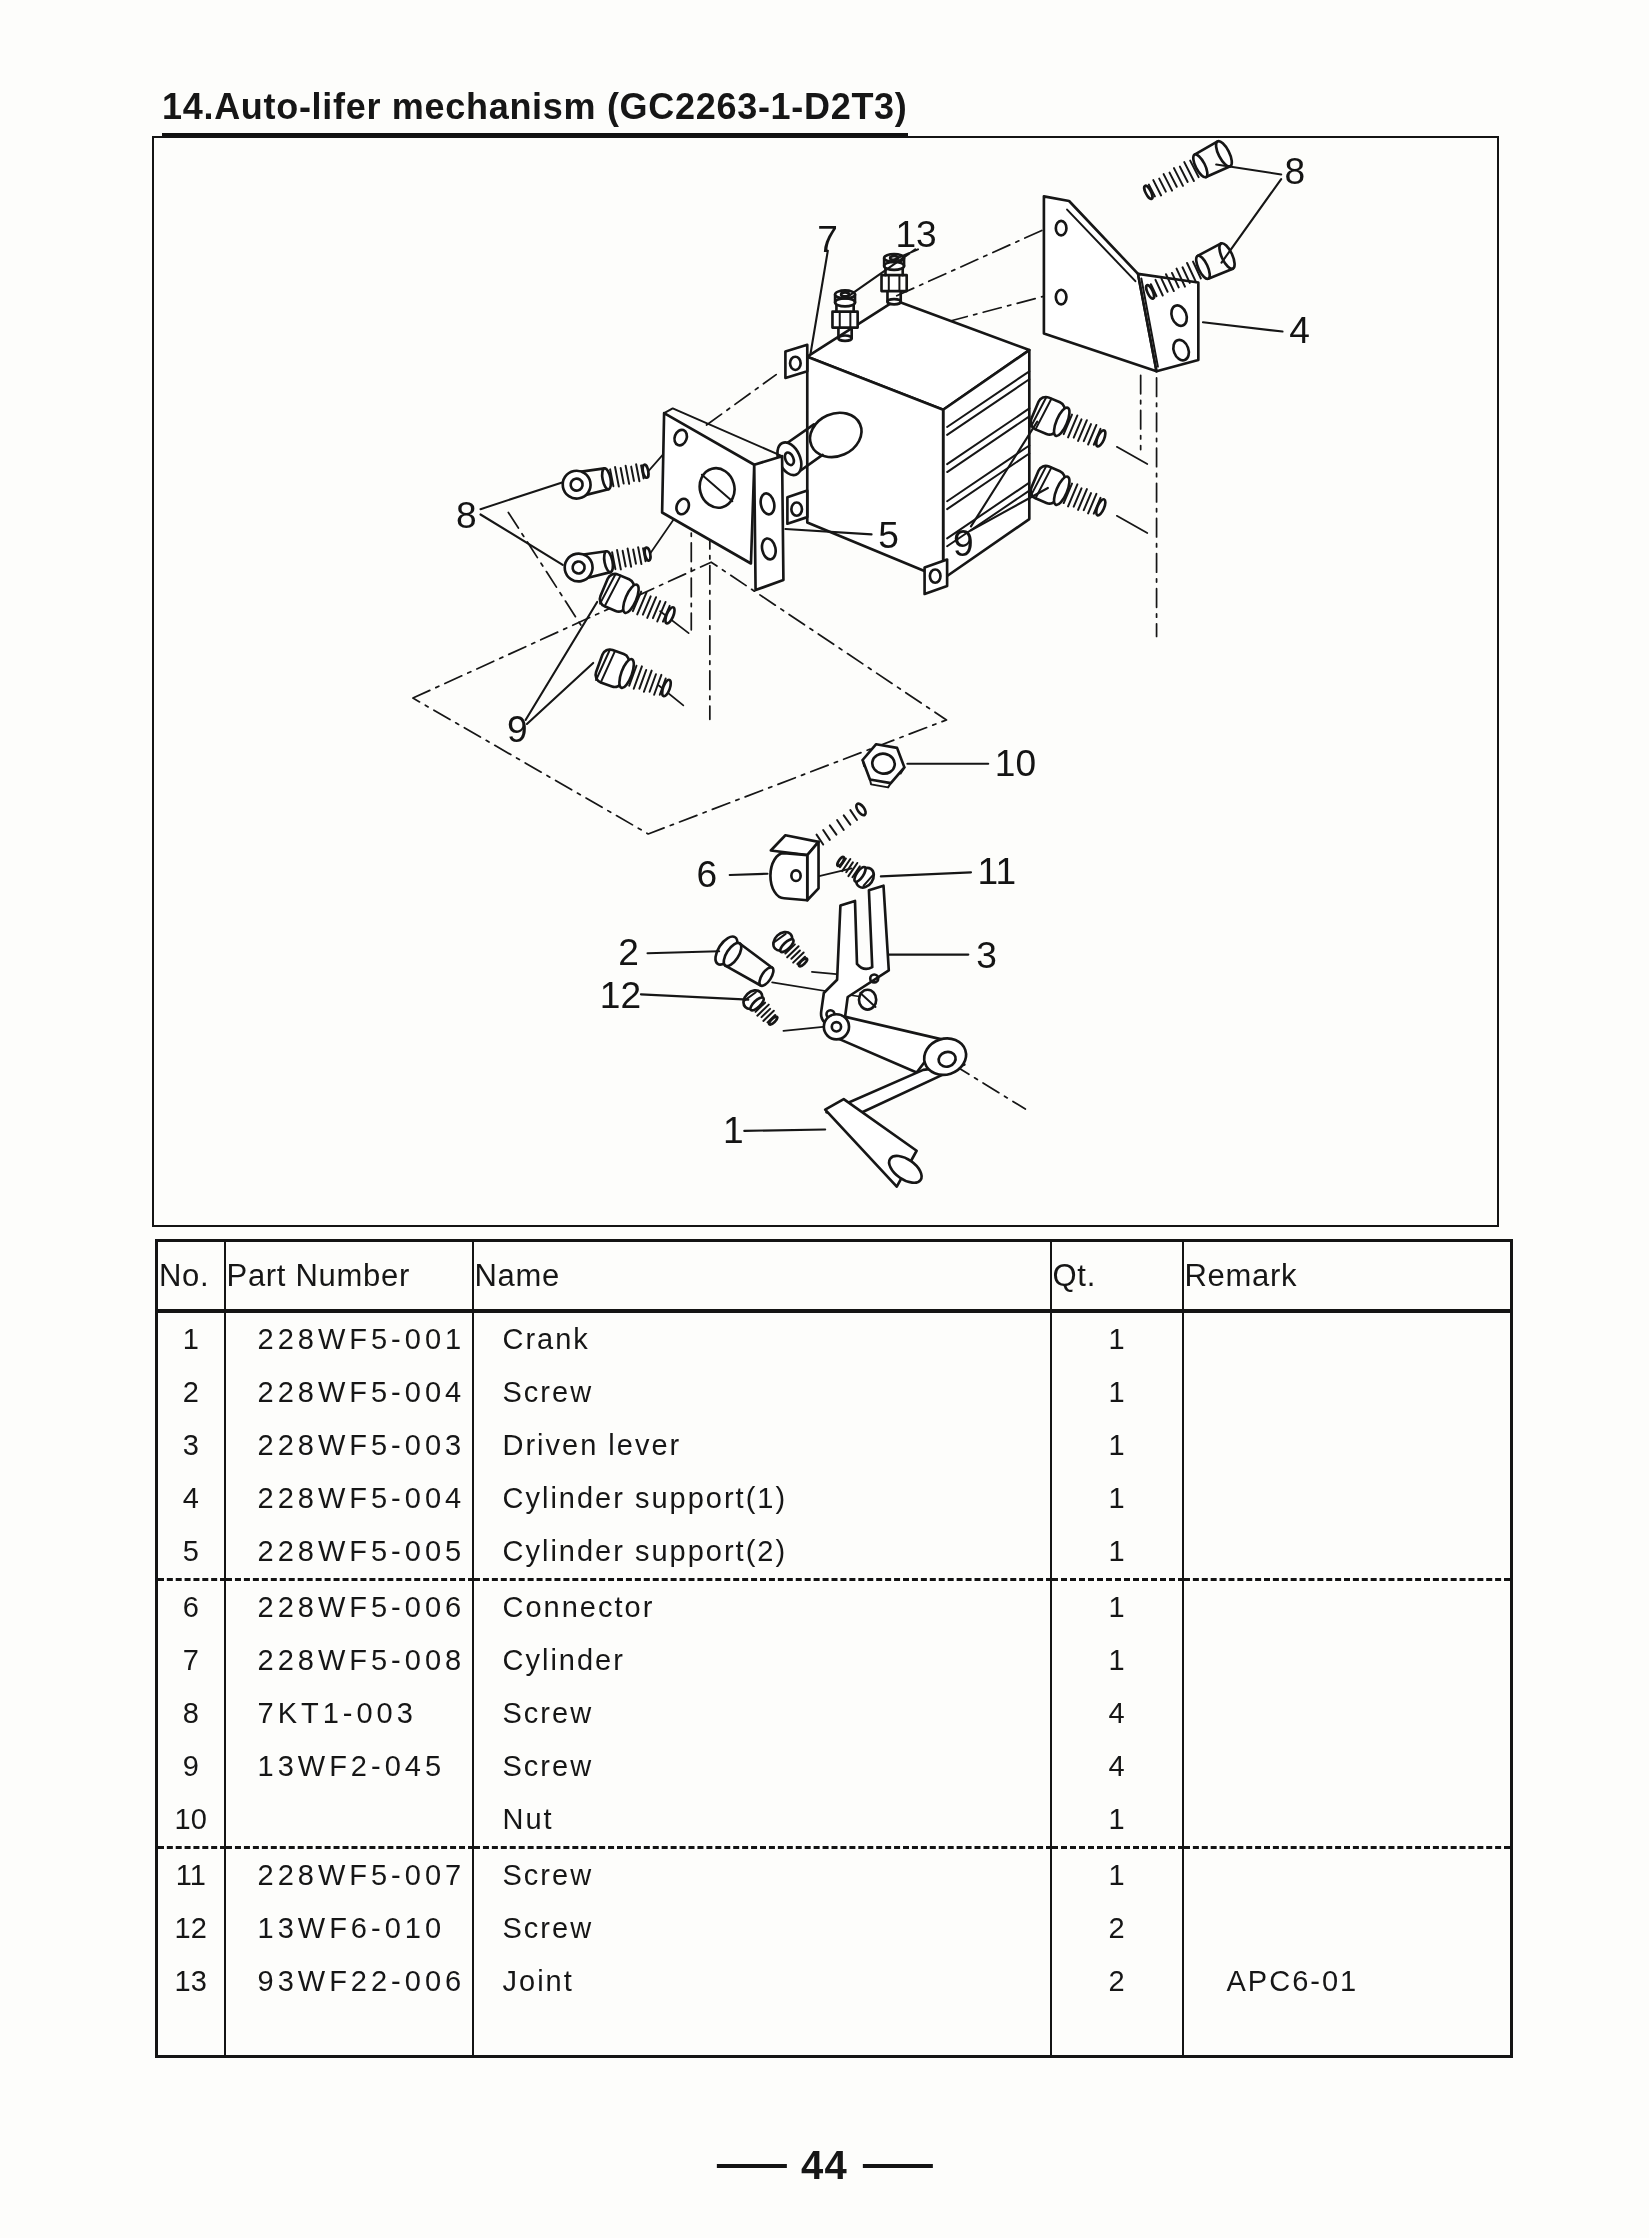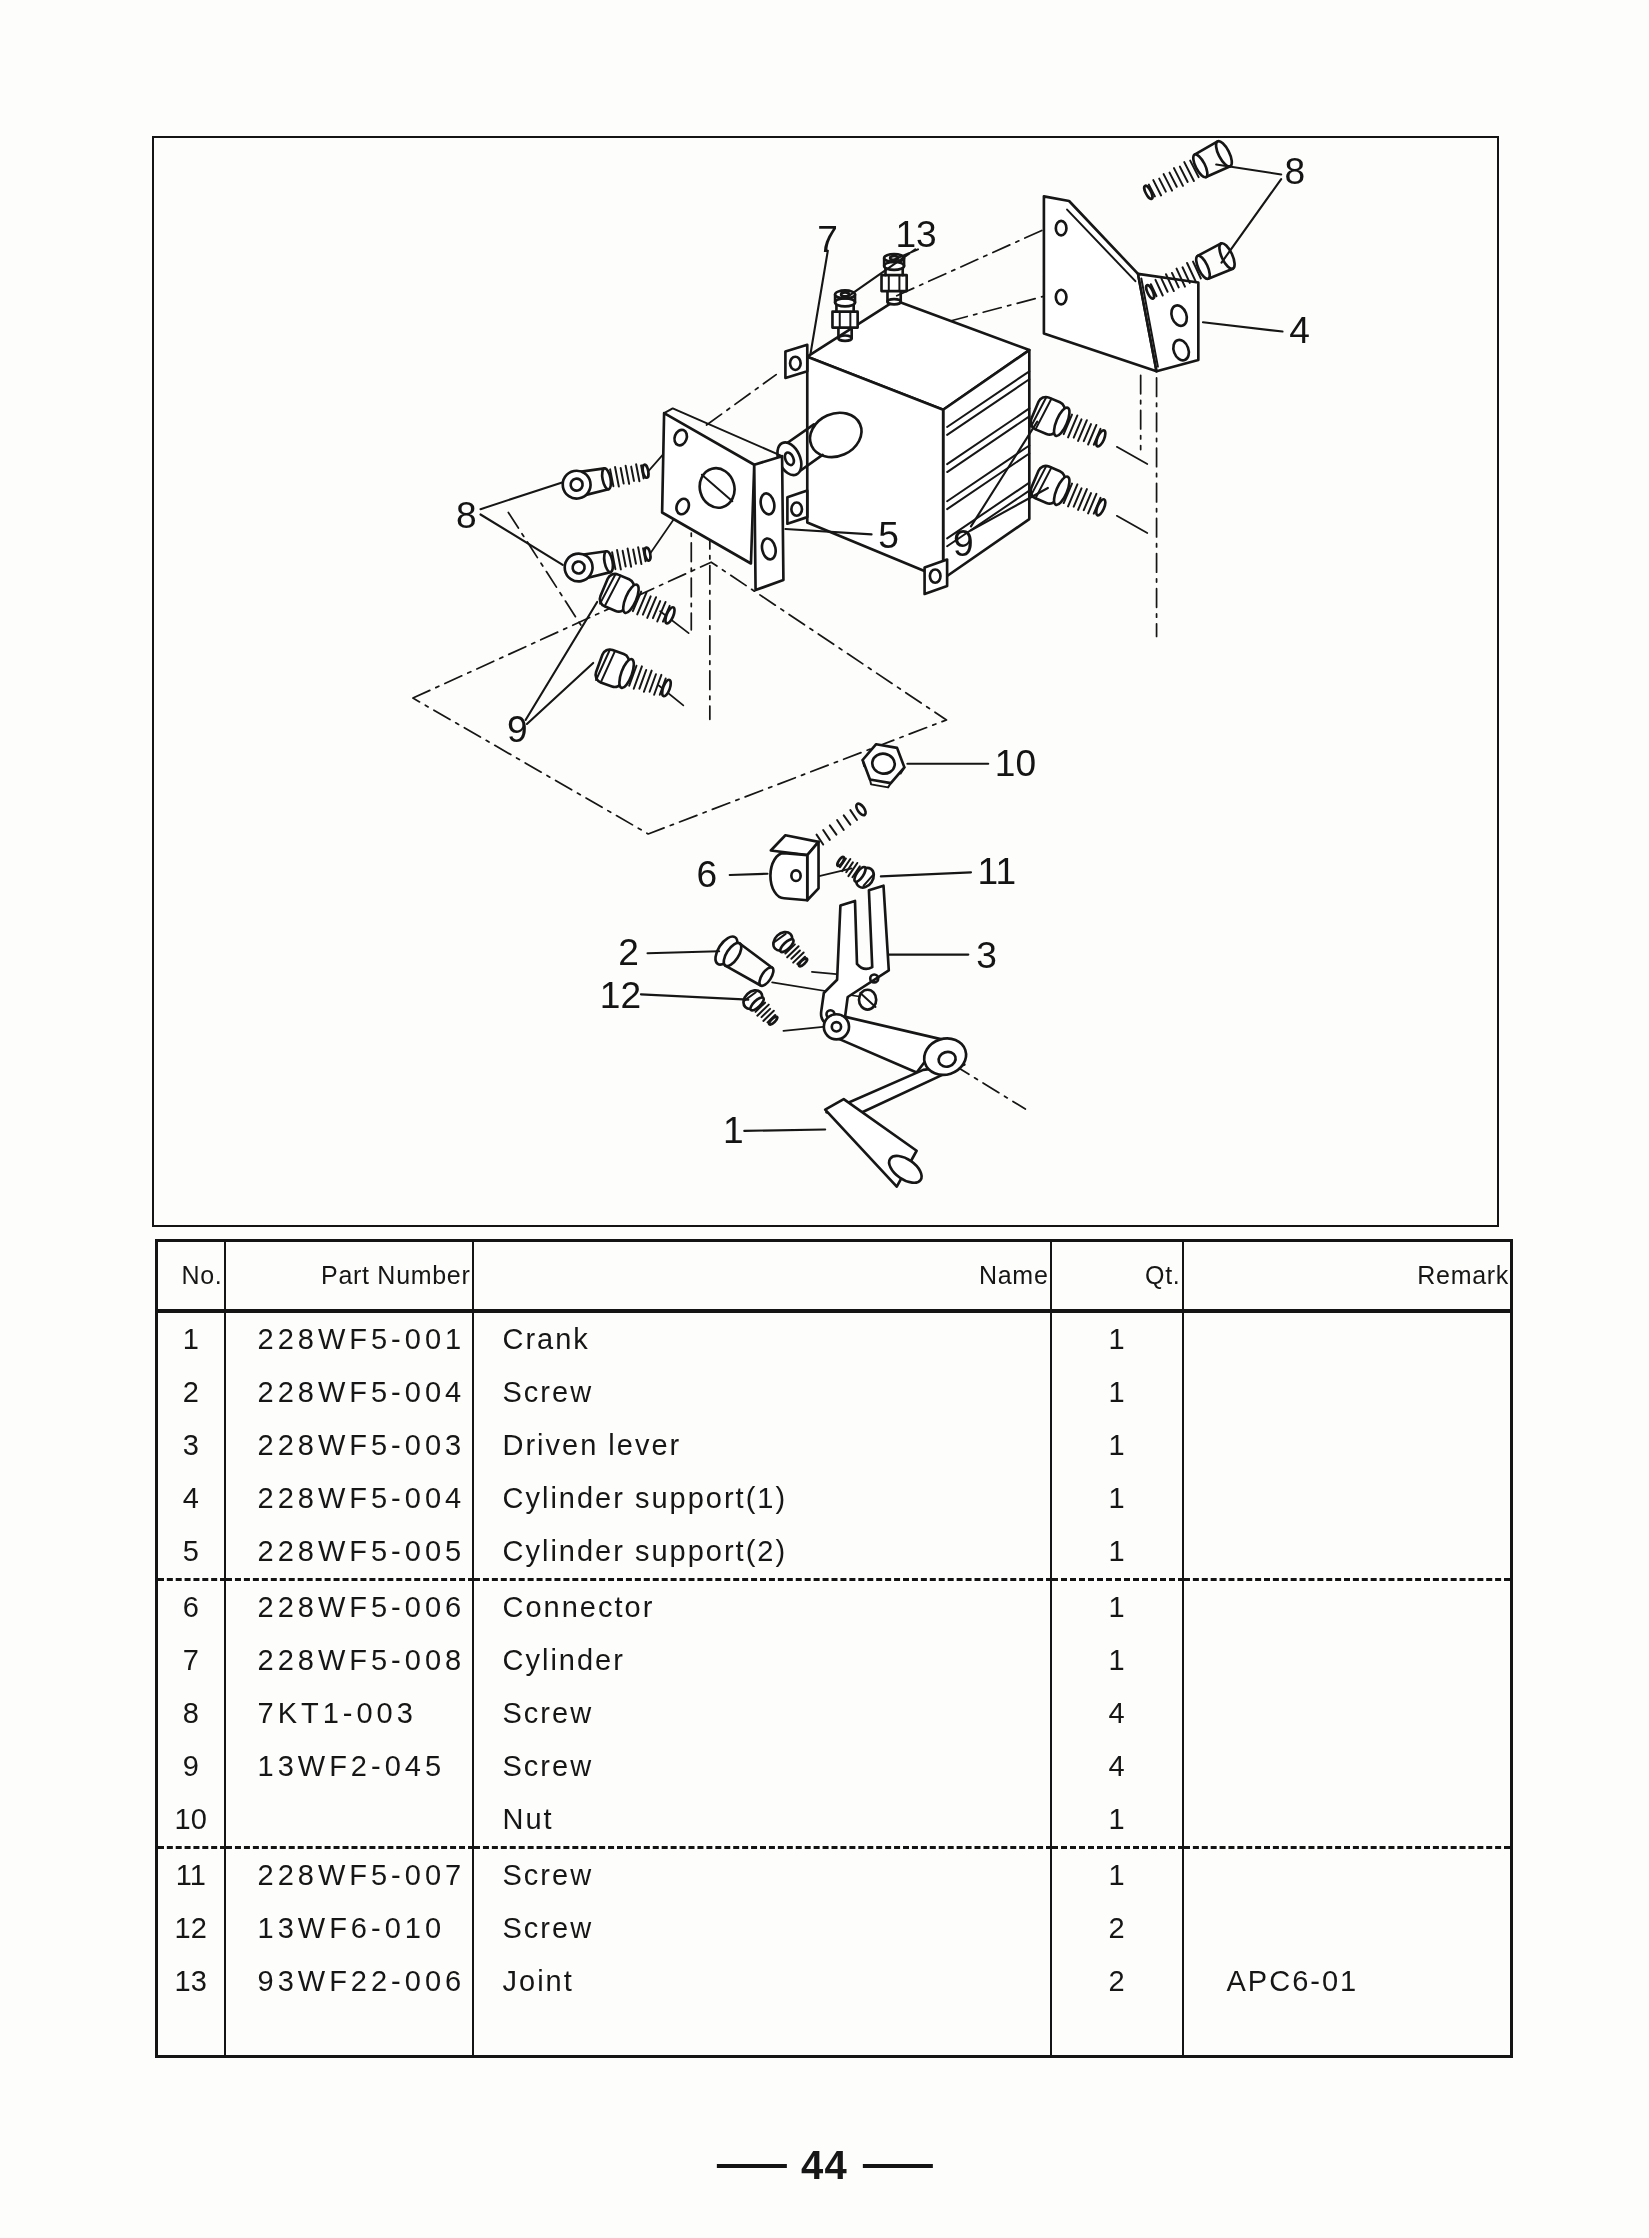--- a/index.html
+++ b/index.html
@@ -8,22 +8,22 @@
   .title{position:absolute;left:162px;top:86px;font-size:36px;font-weight:bold;
          letter-spacing:0.7px;border-bottom:4.7px solid #111;padding-bottom:5.3px;white-space:nowrap;}
   .diagram-box{position:absolute;left:152px;top:136px;width:1347px;height:1091px;
                border:2.7px solid #141414;box-sizing:border-box;background:#fdfdfb;}
   .diagram-box svg{width:100%;height:100%;display:block;}
   svg text{font-family:"Liberation Sans",sans-serif;font-size:56px;fill:#141414;stroke:none;}
   .parts-table{position:absolute;left:155px;top:1239px;width:1355px;height:819px;
                border-collapse:collapse;table-layout:fixed;background:#fdfdfb;}
   .parts-table,".parts-table" td,.parts-table th{border:0;}
   .parts-table{border:3.3px solid #141414;}
-  .parts-table th{border-bottom:4px solid #141414;font-weight:normal;font-size:25px;
-                  letter-spacing:0.7px;text-align:right;height:65px;}
+  .parts-table th{border-bottom:4px solid #141414;font-weight:normal;font-size:31px;
+                  letter-spacing:0.7px;text-align:left;height:65px;}
   .parts-table td{font-size:29px;height:51px;vertical-align:middle;}
   .parts-table td.c2,.parts-table th.c2,.parts-table td.c3,.parts-table th.c3,
   .parts-table td.c4,.parts-table th.c4,.parts-table td.c5,.parts-table th.c5
       {border-left:2.7px solid #141414;}
   td.no{text-align:center;}
   td.pn{padding-left:32px;letter-spacing:4px;}
   td.nm{padding-left:29px;letter-spacing:2px;margin-left:44px;}
   td.qt{text-align:center;}
   td.rm{padding-left:43px;letter-spacing:2px;}
   tr.group-break td{border-bottom:3.3px dashed #141414;}
@@ -31,20 +31,21 @@
   .page-number{position:absolute;left:50%;top:2143px;transform:translateX(-50%);
                display:flex;align-items:center;gap:14.6px;}
   .page-number .bar{width:70px;height:4px;background:#141414;}
   .page-number .num{font-size:40px;font-weight:bold;letter-spacing:1.3px;}
 </style>
 </head>
 <body>
 
 <div class="page">
 
+  <div class="title">14.Auto-lifer mechanism (GC2263-1-D2T3)</div>
 
   <div class="diagram-box">
     <svg viewBox="0 0 2025 1640">
       <g stroke="#161616" stroke-width="4" fill="none" stroke-linecap="round" stroke-linejoin="round">
 
         <defs>
           <g id="sockside">
             <ellipse cx="-40" cy="0" rx="8" ry="21" fill="#fff"></ellipse>
             <path d="M-40,-21 L0,-19 M-40,21 L0,19" fill="none"></path>
             <ellipse cx="0" cy="0" rx="7" ry="19" fill="#fff"></ellipse>

